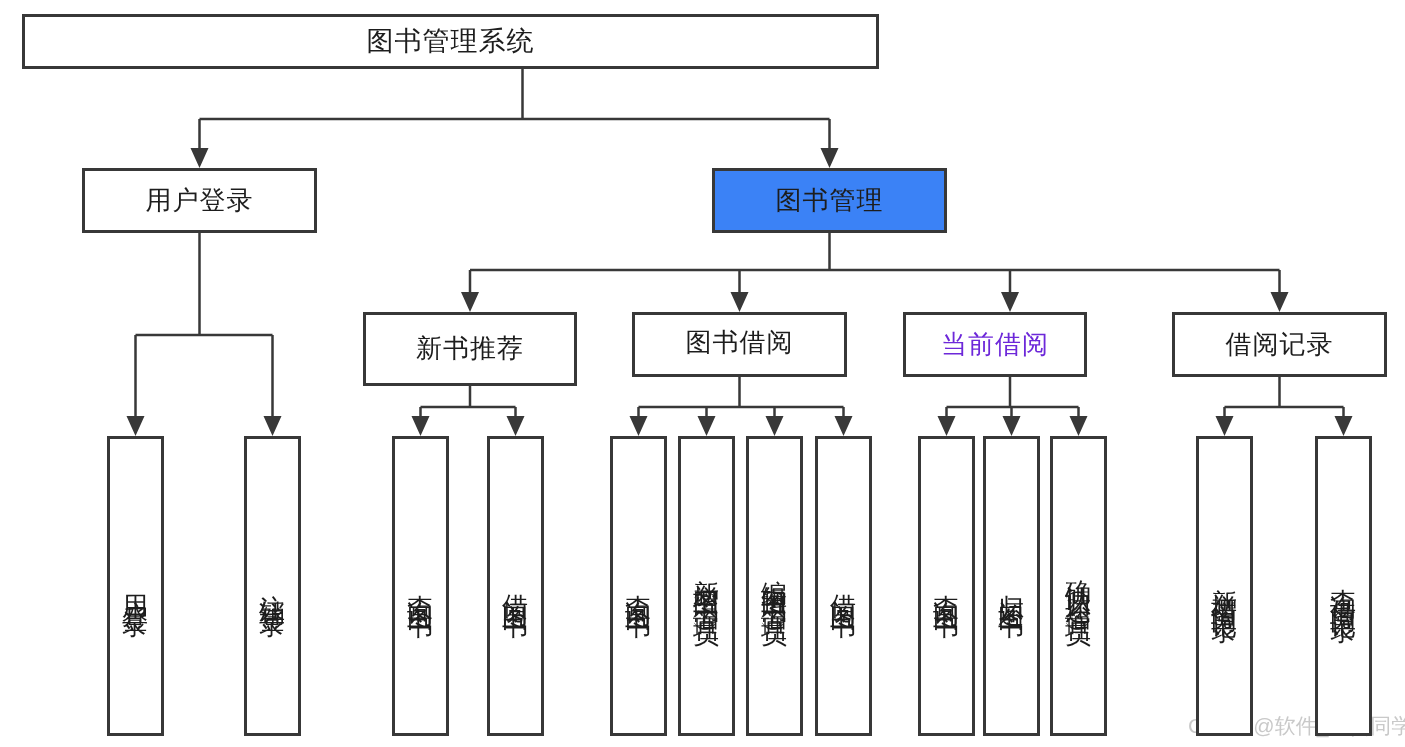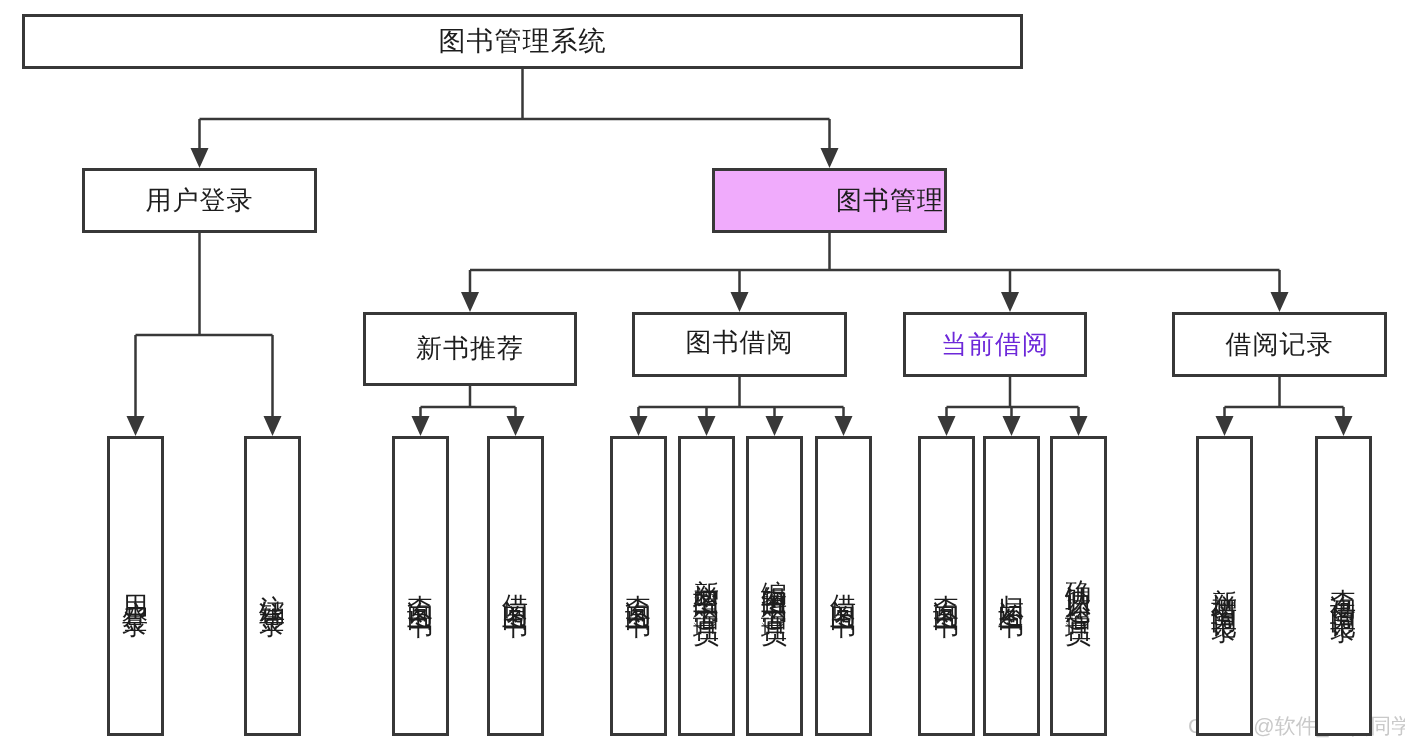--- a/index.html
+++ b/index.html
@@ -48,27 +48,27 @@
 </style>
 </head>
 <body>
 
 <div id="diagram" style="width: 1405px; height: 747px; background: rgb(255, 255, 255);">
     <svg id="connector-svg" width="1405" height="747">
       <path d="M522.5 69 L522.5 119 M199.5 119 L829.5 119 M199.5 119 L199.5 154 M829.5 119 L829.5 154 M199.5 233 L199.5 335 M135.5 335 L272.5 335 M135.5 335 L135.5 422 M272.5 335 L272.5 422 M829.5 233 L829.5 270 M470 270 L1279.5 270 M470 270 L470 298 M739.5 270 L739.5 298 M1010 270 L1010 298 M1279.5 270 L1279.5 298 M470 377 L470 407 M420.5 407 L515.5 407 M420.5 407 L420.5 422 M515.5 407 L515.5 422 M739.5 377 L739.5 407 M638.5 407 L843.5 407 M638.5 407 L638.5 422 M706.5 407 L706.5 422 M774.5 407 L774.5 422 M843.5 407 L843.5 422 M1010 377 L1010 407 M946.5 407 L1078.5 407 M946.5 407 L946.5 422 M1011.5 407 L1011.5 422 M1078.5 407 L1078.5 422 M1279.5 377 L1279.5 407 M1224.5 407 L1343.5 407 M1224.5 407 L1224.5 422 M1343.5 407 L1343.5 422" stroke="#383838" stroke-width="2.5" fill="none"></path>
       <path d="M199.5 168 L190.5 148 L208.5 148 Z M829.5 168 L820.5 148 L838.5 148 Z M135.5 436 L126.5 416 L144.5 416 Z M272.5 436 L263.5 416 L281.5 416 Z M470 312 L461 292 L479 292 Z M739.5 312 L730.5 292 L748.5 292 Z M1010 312 L1001 292 L1019 292 Z M1279.5 312 L1270.5 292 L1288.5 292 Z M420.5 436 L411.5 416 L429.5 416 Z M515.5 436 L506.5 416 L524.5 416 Z M638.5 436 L629.5 416 L647.5 416 Z M706.5 436 L697.5 416 L715.5 416 Z M774.5 436 L765.5 416 L783.5 416 Z M843.5 436 L834.5 416 L852.5 416 Z M946.5 436 L937.5 416 L955.5 416 Z M1011.5 436 L1002.5 416 L1020.5 416 Z M1078.5 436 L1069.5 416 L1087.5 416 Z M1224.5 436 L1215.5 416 L1233.5 416 Z M1343.5 436 L1334.5 416 L1352.5 416 Z" fill="#383838"></path>
     </svg>
   <div class="watermark" style="left: 1188px; top: 712px; color: rgb(201, 201, 201); font-size: 21px;">CSDN @软件_小贺同学</div>
-<div class="node" style="left: 22px; top: 14px; width: 1001px; height: 55px; font-size: 27px; border-color: rgb(56, 56, 56); background: rgb(255, 255, 255); color: rgb(29, 29, 29);">
+<div class="node" style="left: 22px; top: 14px; width: 857px; height: 55px; font-size: 27px; border-color: rgb(56, 56, 56); background: rgb(255, 255, 255); color: rgb(29, 29, 29);">
       <span class="label">图书管理系统</span>
     </div>
     <div class="node" style="left: 82px; top: 168px; width: 235px; height: 65px; font-size: 26px; border-color: rgb(56, 56, 56); background: rgb(255, 255, 255); color: rgb(29, 29, 29);">
       <span class="label">用户登录</span>
     </div>
-    <div class="node" style="left: 712px; top: 168px; width: 235px; height: 65px; font-size: 26px; border-color: rgb(56, 56, 56); background: #f0abfc; color: rgb(29, 29, 29); justify-content: flex-end;">
+    <div class="node" style="left: 712px; top: 168px; width: 235px; height: 65px; font-size: 26px; border-color: rgb(56, 56, 56); background: #3b82f6; color: rgb(29, 29, 29);">
       <span class="label">图书管理</span>
     </div>
     <div class="node" style="left: 363px; top: 312px; width: 214px; height: 74px; font-size: 26px; border-color: rgb(56, 56, 56); background: rgb(255, 255, 255); color: rgb(29, 29, 29);">
       <span class="label">新书推荐</span>
     </div>
     <div class="node" style="left: 632px; top: 312px; width: 215px; height: 65px; font-size: 26px; border-color: rgb(56, 56, 56); background: rgb(255, 255, 255); color: rgb(29, 29, 29); font-family: Liberation Mono, monospace;">
       <span class="label">图书借阅</span>
     </div>
     <div class="node" style="left: 903px; top: 312px; width: 184px; height: 65px; font-size: 26px; border-color: rgb(56, 56, 56); background: rgb(255, 255, 255); color: #6d28d9;">
       <span class="label">当前借阅</span>

